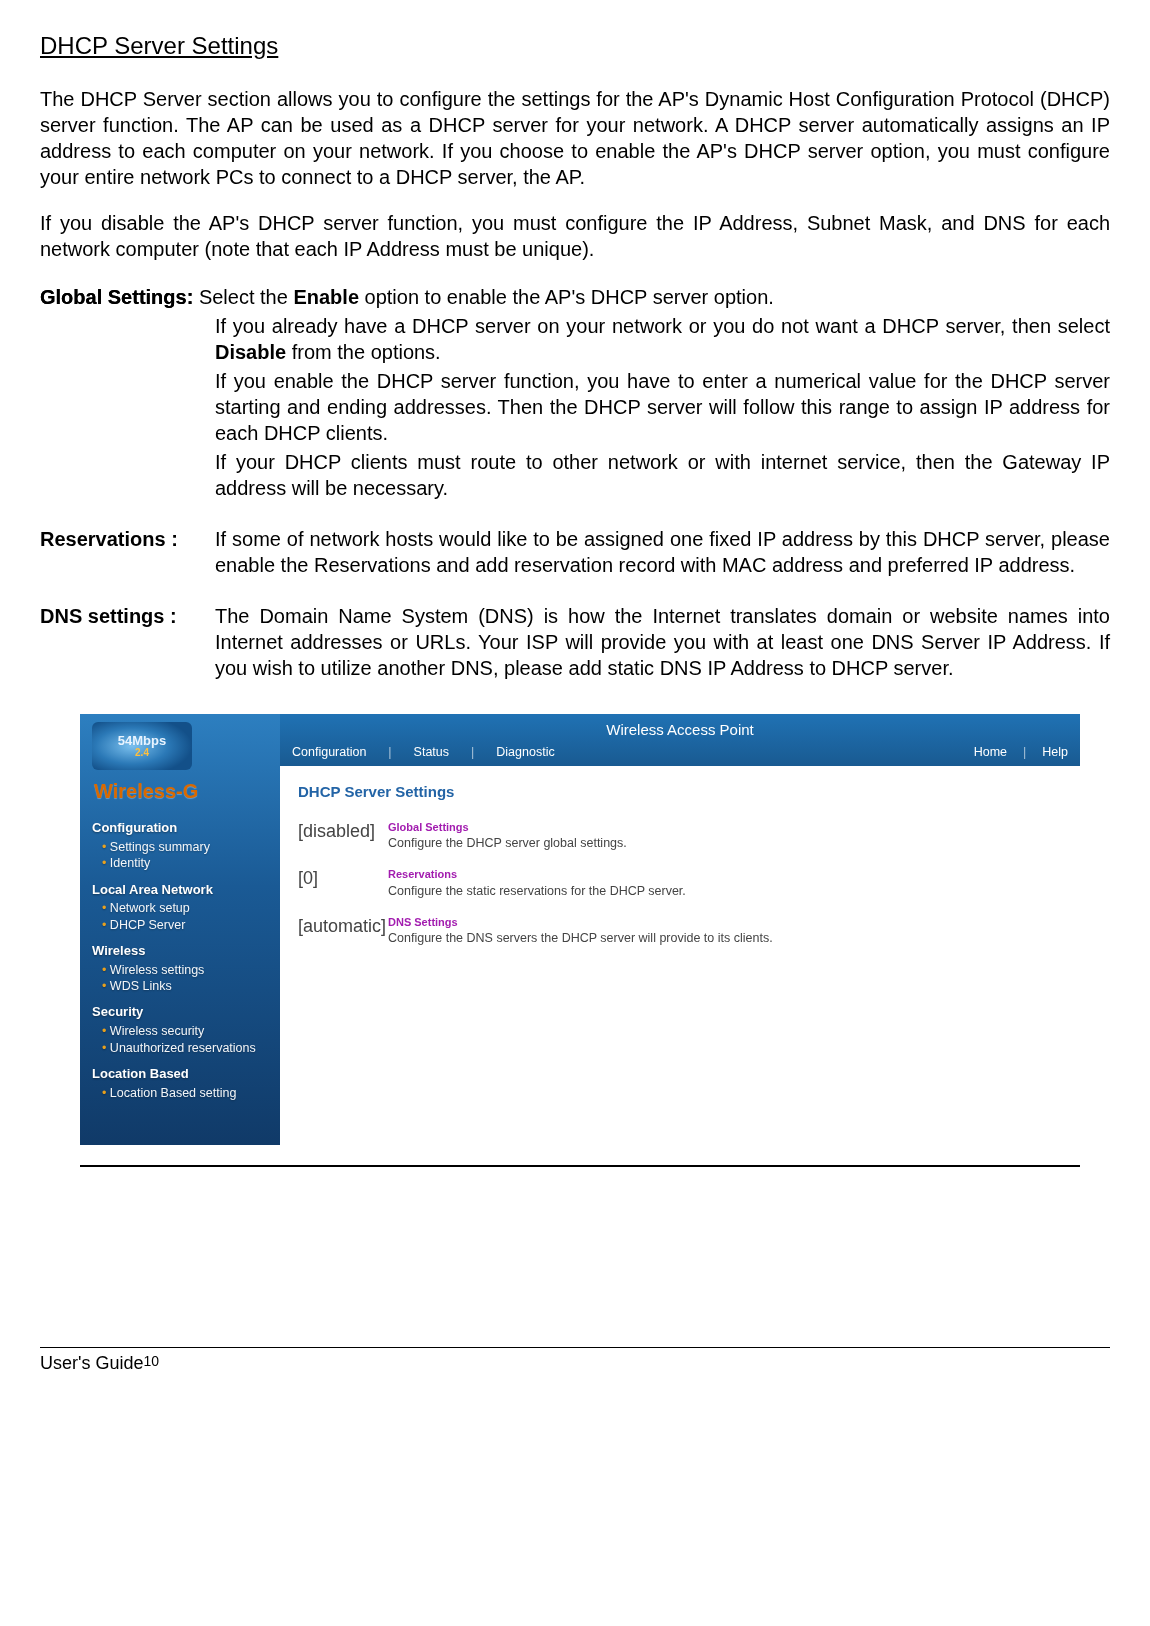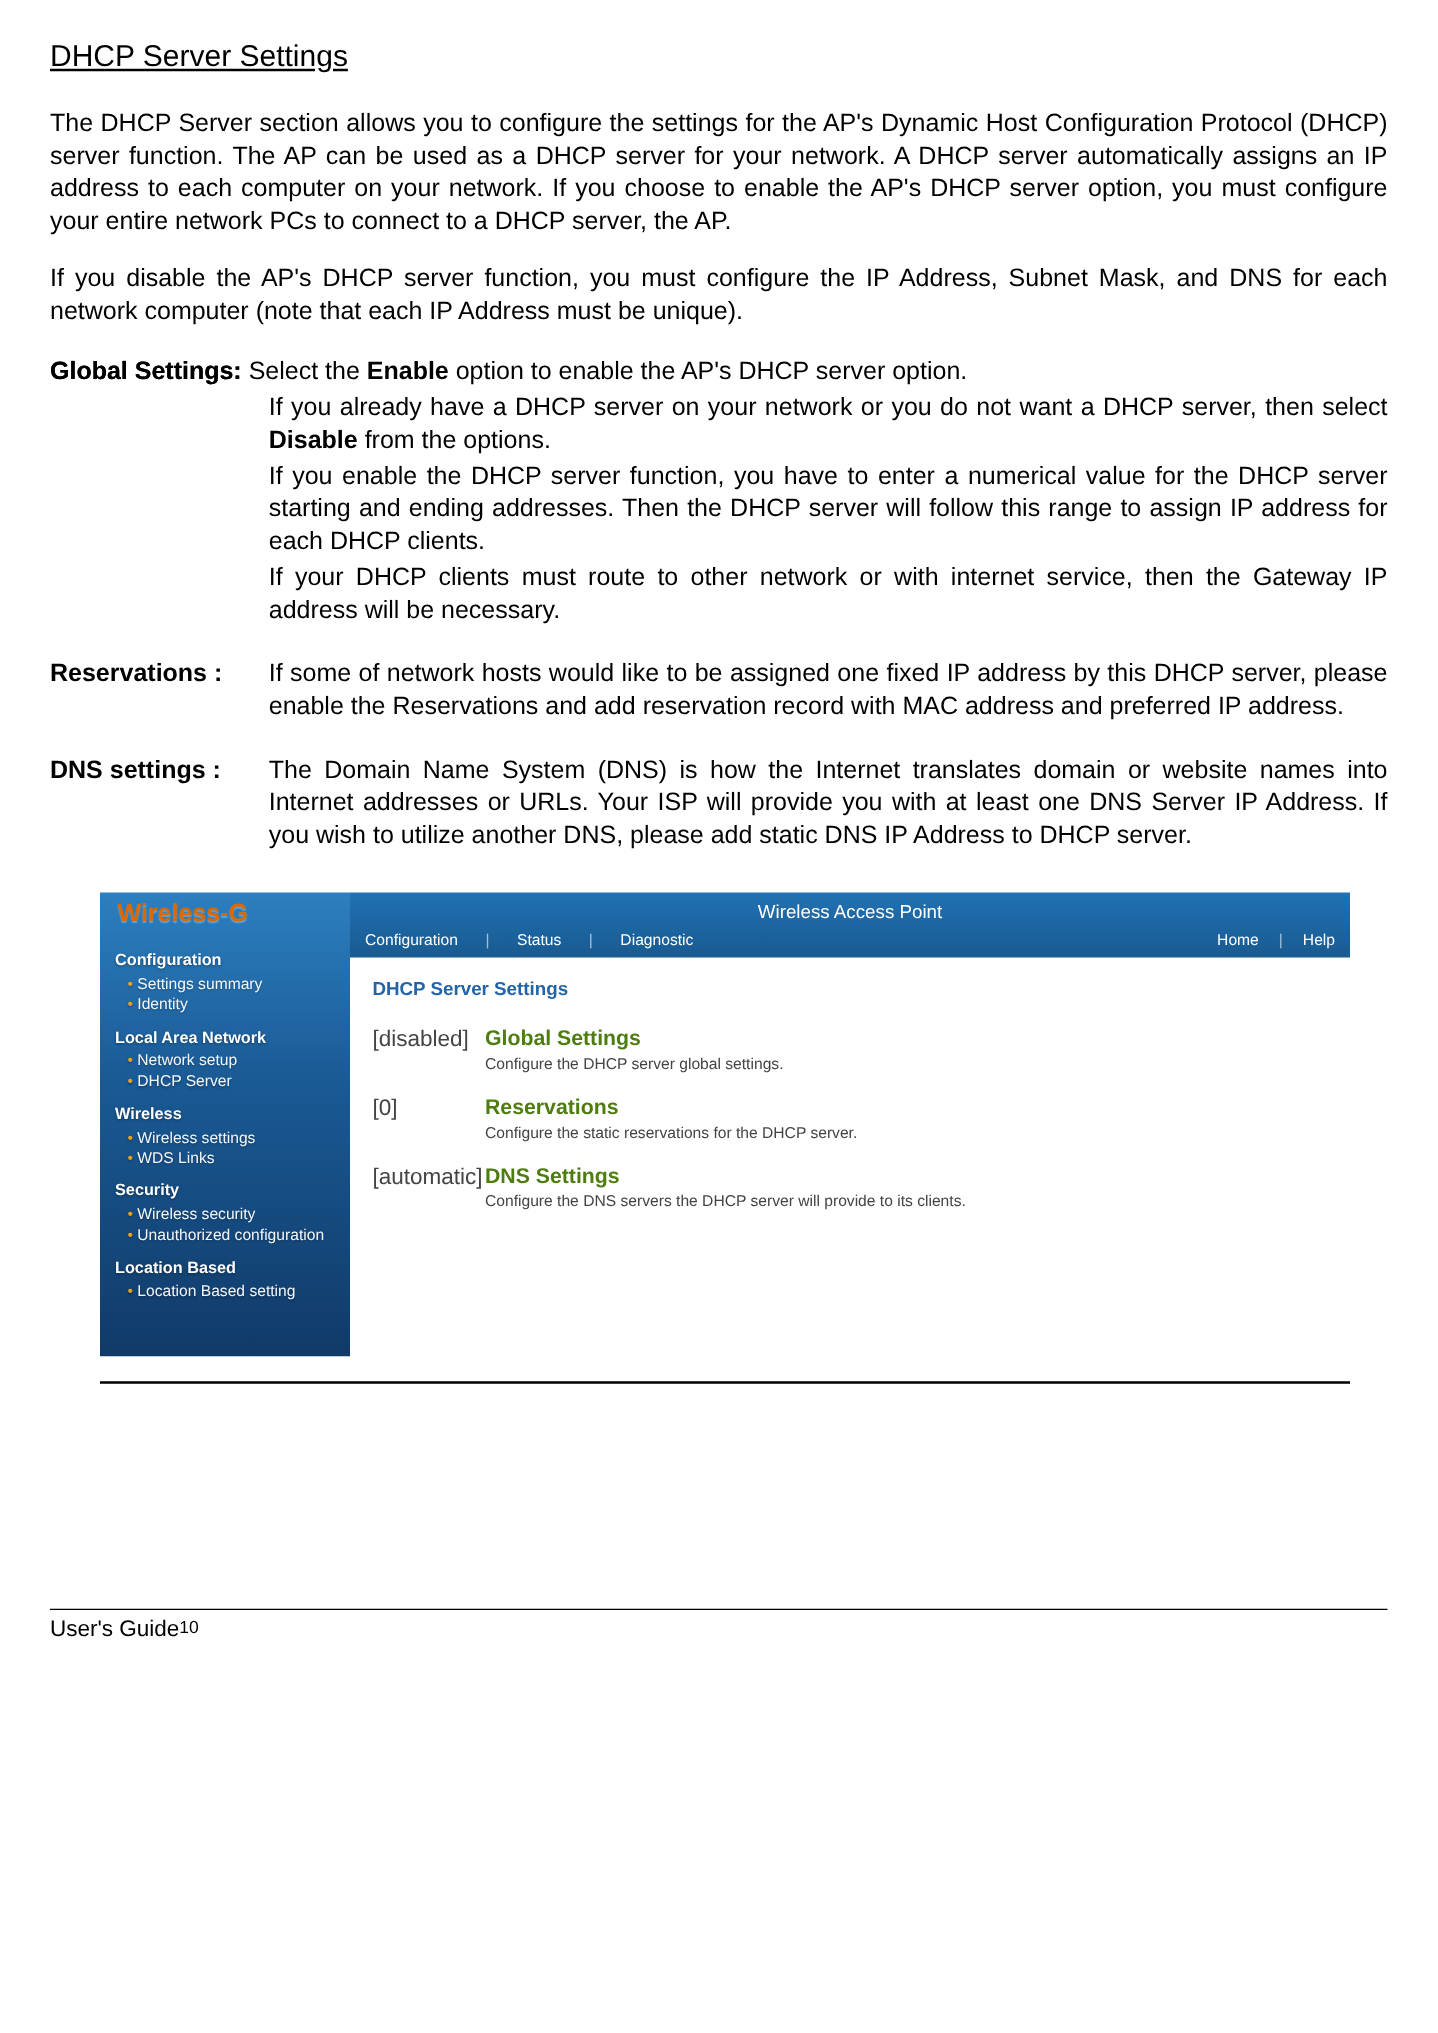--- a/index.html
+++ b/index.html
@@ -96,21 +96,21 @@
     .ap-title { font-size:15px; font-weight:normal; flex:1; align-self:center; padding-top:6px;}
     .ap-nav { display:flex; gap:22px; font-size:12.5px; align-items:flex-end;}
     .ap-nav span { cursor:pointer;}
     .ap-nav-right { margin-left:auto; display:flex; gap:16px;}
     .ap-divider { opacity:.6;}
     .ap-content { padding: 16px 18px 60px 18px; }
     .ap-heading { color:#2364a6; font-weight:bold; font-size:15px; margin-bottom:18px;}
     .ap-row { display:flex; margin-bottom:16px;}
     .ap-status { width:90px; color:#444; font-size:18px;}
     .ap-col {}
-    .ap-link { color:#4d7c0f; font-weight:bold; font-size:17px; cursor:pointer;}
+    .ap-link { color:#a21caf; font-weight:bold; font-size:11px; cursor:pointer;}
     .ap-desc { color:#444; font-size:12.5px; margin-top:1px;}
     hr.bottom-line {
       margin-top:20px; border:none; border-top:2px solid #000; width:1000px; margin-left:40px;
     }
     .footer {
       position: relative;
       margin-top: 180px;
       border-top: 1.5px solid #000;
       padding-top: 4px;
       display:flex;
@@ -150,41 +150,47 @@
 <div class="setting-block">
   <div class="setting-label">DNS settings   :</div>
   <div class="setting-body">
     <p>The Domain Name System (DNS) is how the Internet translates domain or website names into Internet addresses or URLs. Your ISP will provide you with at least one DNS Server IP Address. If you wish to utilize another DNS, please add static DNS IP Address to DHCP server.</p>
   </div>
 </div>
 
 <div class="screenshot-wrap">
   <div class="ap-screenshot">
     <div class="ap-sidebar">
+      <div class="logo-area">
+        <div class="logo-box">
+          <span class="mbps">54Mbps</span>
+          <span class="ghz">2.4</span>
+        </div>
+      </div>
       <div class="wireless-g">Wireless-G</div>
 
       <div class="sb-group">
         <div class="sb-head">Configuration</div>
         <div class="sb-item">Settings summary</div>
         <div class="sb-item">Identity</div>
       </div>
       <div class="sb-group">
         <div class="sb-head">Local Area Network</div>
         <div class="sb-item">Network setup</div>
         <div class="sb-item">DHCP Server</div>
       </div>
       <div class="sb-group">
         <div class="sb-head">Wireless</div>
         <div class="sb-item">Wireless settings</div>
         <div class="sb-item">WDS Links</div>
       </div>
       <div class="sb-group">
         <div class="sb-head">Security</div>
         <div class="sb-item">Wireless security</div>
-        <div class="sb-item">Unauthorized configuration</div>
+        <div class="sb-item">Unauthorized reservations</div>
       </div>
       <div class="sb-group">
         <div class="sb-head">Location Based</div>
         <div class="sb-item">Location Based setting</div>
       </div>
     </div>
 
     <div class="ap-main">
       <div class="ap-topbar">
         <div style="display:flex;flex-direction:column;flex:1;height:100%;justify-content:flex-end;padding:4px 0 0 0;">

